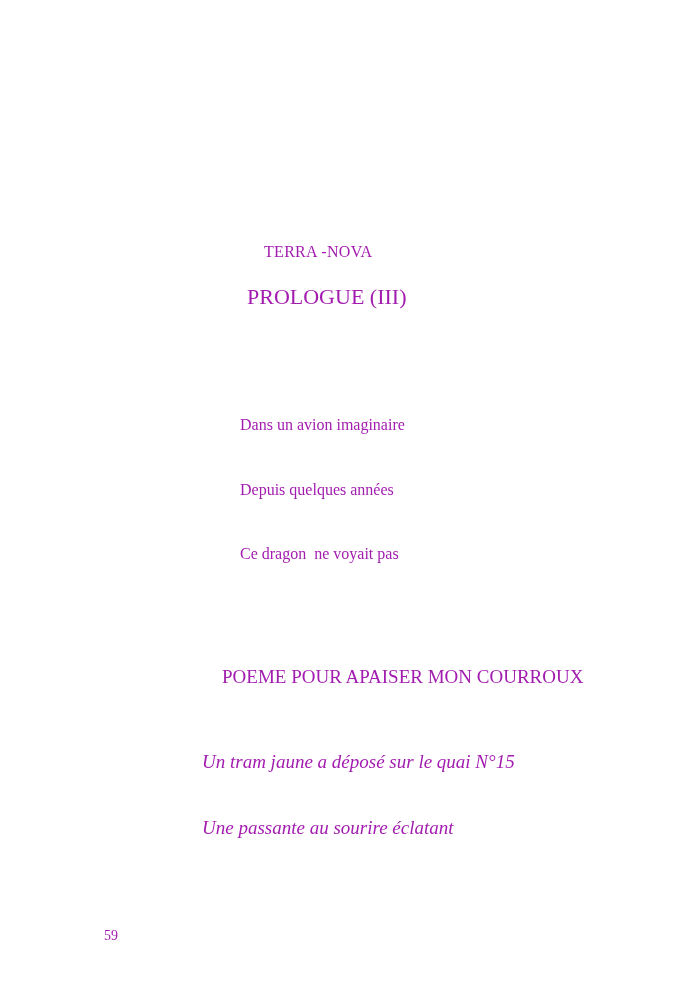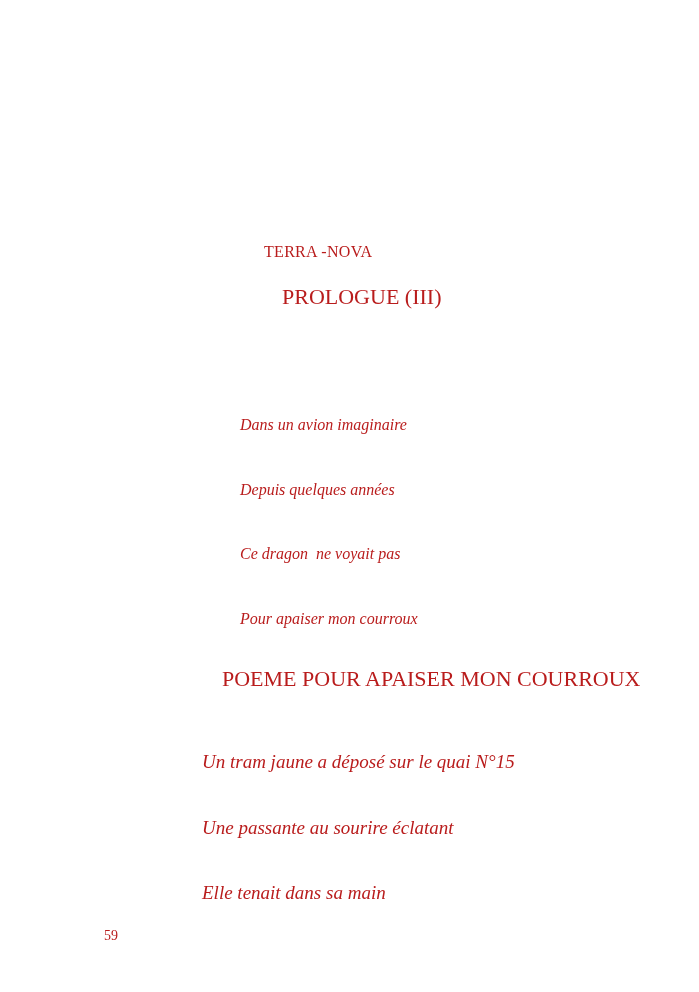--- a/index.html
+++ b/index.html
@@ -6,87 +6,84 @@
     margin: 0;
     padding: 0;
     background: #ffffff;
   }
   .page {
     position: relative;
     width: 699px;
     height: 992px;
     background: #ffffff;
     font-family: "Liberation Serif", "DejaVu Serif", serif;
-    color: #b91c1c;
+    color: #a21caf;
     overflow: hidden;
   }
   .abs { position: absolute; white-space: pre; }
 
   .header-title {
     left: 264px;
     top: 243px;
     font-size: 16px;
     letter-spacing: 0.3px;
   }
   .section-title {
     left: 247px;
     top: 284px;
     font-size: 22px;
-    margin-left: 35px;
   }
   .stanza1 {
     left: 240px;
     top: 371px;
     font-size: 16px;
     line-height: 21.5px;
   }
   .poem2-title {
     left: 222px;
     top: 666px;
-    font-size: 22px;
+    font-size: 19px;
     text-align: right;
   }
   .stanza2 {
     left: 202px;
     top: 707px;
     font-size: 19px;
     line-height: 21.9px;
     font-style: italic;
   }
   .page-number {
     left: 104px;
     top: 928px;
     font-size: 14px;
     text-align: right;
   }
-  .poem-line { white-space: pre; font-style: italic; }
+  .poem-line { white-space: pre; }
 </style>
 </head>
 <body>
 
 <div class="page">
 
   <div class="abs header-title">TERRA -NOVA</div>
 
   <div class="abs section-title">PROLOGUE (III)</div>
 
   <div class="abs stanza1">
     <div class="poem-line">Dans un avion imaginaire</div>
     <div class="poem-line">Depuis quelques années</div>
     <div class="poem-line">Ce dragon  ne voyait pas</div>
-    <div class="poem-line">Pour apaiser mon courroux</div>
     
   </div>
 
   <div class="abs poem2-title">POEME POUR APAISER MON COURROUX</div>
 
   <div class="abs stanza2">
     <div class="poem-line">Un tram jaune a déposé sur le quai N°15</div>
     <div class="poem-line">Une passante au sourire éclatant</div>
-    <div class="poem-line">Elle tenait dans sa main</div>
     
     
     
     
   </div>
 
   <div class="abs page-number">59</div>
 
 </div>
 

